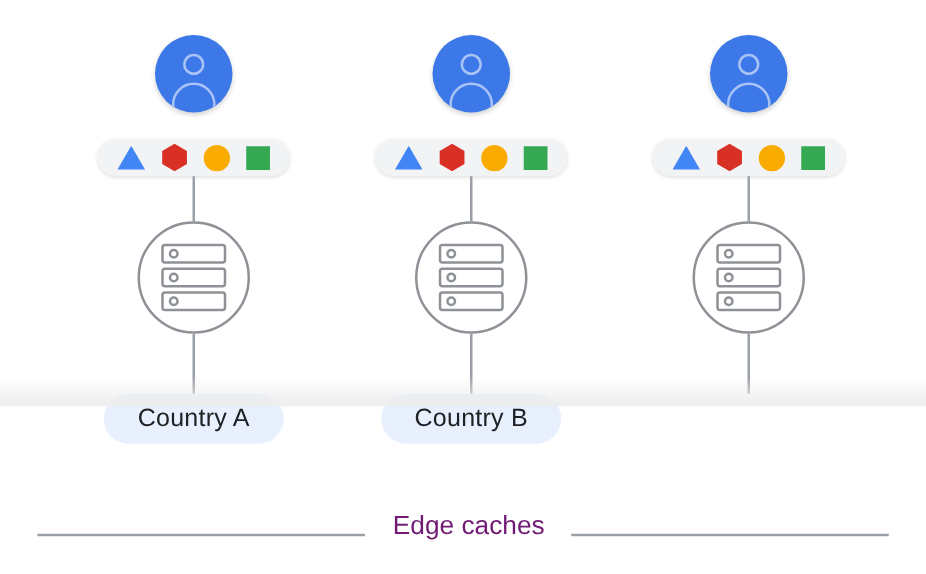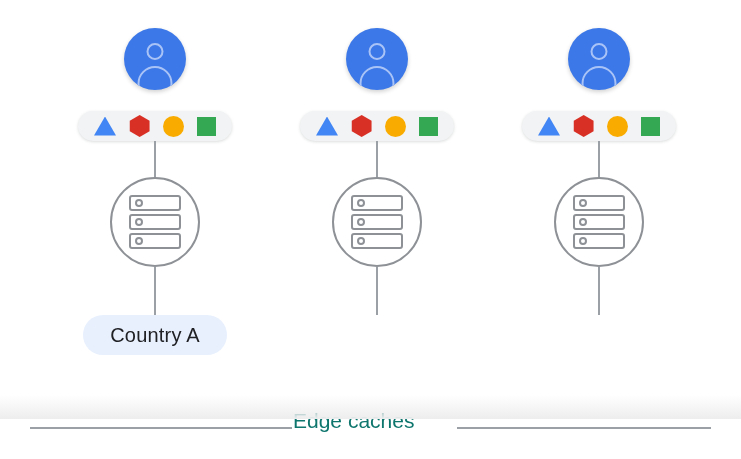--- a/index.html
+++ b/index.html
@@ -1,19 +1,19 @@
 <!DOCTYPE html>
 <html><head>
 <meta charset="utf-8">
 <style>
   * { margin:0; padding:0; box-sizing:border-box; }
   html,body { width:741px; height:459px; }
   body { font-family:"Liberation Sans", sans-serif; background:#ffffff; overflow:hidden; }
 
-  .stage { position:relative; width:741px; height:419px; background:#ffffff; }
+  .stage { position:relative; width:741px; height:325px; background:#ffffff; }
 
   
   .columns { display:flex; padding-left:44px; }
   .col { width:222px; display:flex; flex-direction:column; align-items:center; }
 
   
   .avatar {
     margin-top:28px; width:62px; height:62px; border-radius:50%;
     background:#3C78E8; position:relative; overflow:hidden;
     box-shadow:0 2px 4px rgba(0,0,0,.18);
@@ -63,21 +63,21 @@
     display:flex; align-items:center; justify-content:center;
     font-size:20px; color:#202124; letter-spacing:.2px;
   }
 
   
   .divider { position:absolute; height:2px; background:#9AA0A6; top:427px; }
   .divider-left  { left:30px;  width:262px; }
   .divider-right { left:457px; width:254px; }
   .caption {
     position:absolute; left:293px; width:164px; top:409px;
-    font-size:21px; color:#0f766e;
+    text-align:center; font-size:21px; color:#701a75;
   }
 
   .bottom-fade {
     position:absolute; left:0; right:0; bottom:0; height:24px;
     background:linear-gradient(to bottom, rgba(237,238,239,0), #ededee);
     pointer-events:none;
   }
 </style>
 </head>
 <body>
@@ -129,20 +129,21 @@
             <span class="dot"></span>
           </div>
         <div class="tray">
             <span class="dot"></span>
           </div>
         <div class="tray">
             <span class="dot"></span>
           </div>
       </div>
       <div class="connector c2"></div>
+      <div class="country-pill">Country B</div>
     </div>
 
     <div class="col">
       <div class="avatar">
         <div class="head"></div>
         <div class="torso"></div>
       </div>
       <div class="shape-pill">
         <span class="shape shape-triangle" style="background: rgb(66, 133, 244);"></span>
         <span class="shape shape-hexagon" style="background: rgb(217, 48, 37);"></span>

